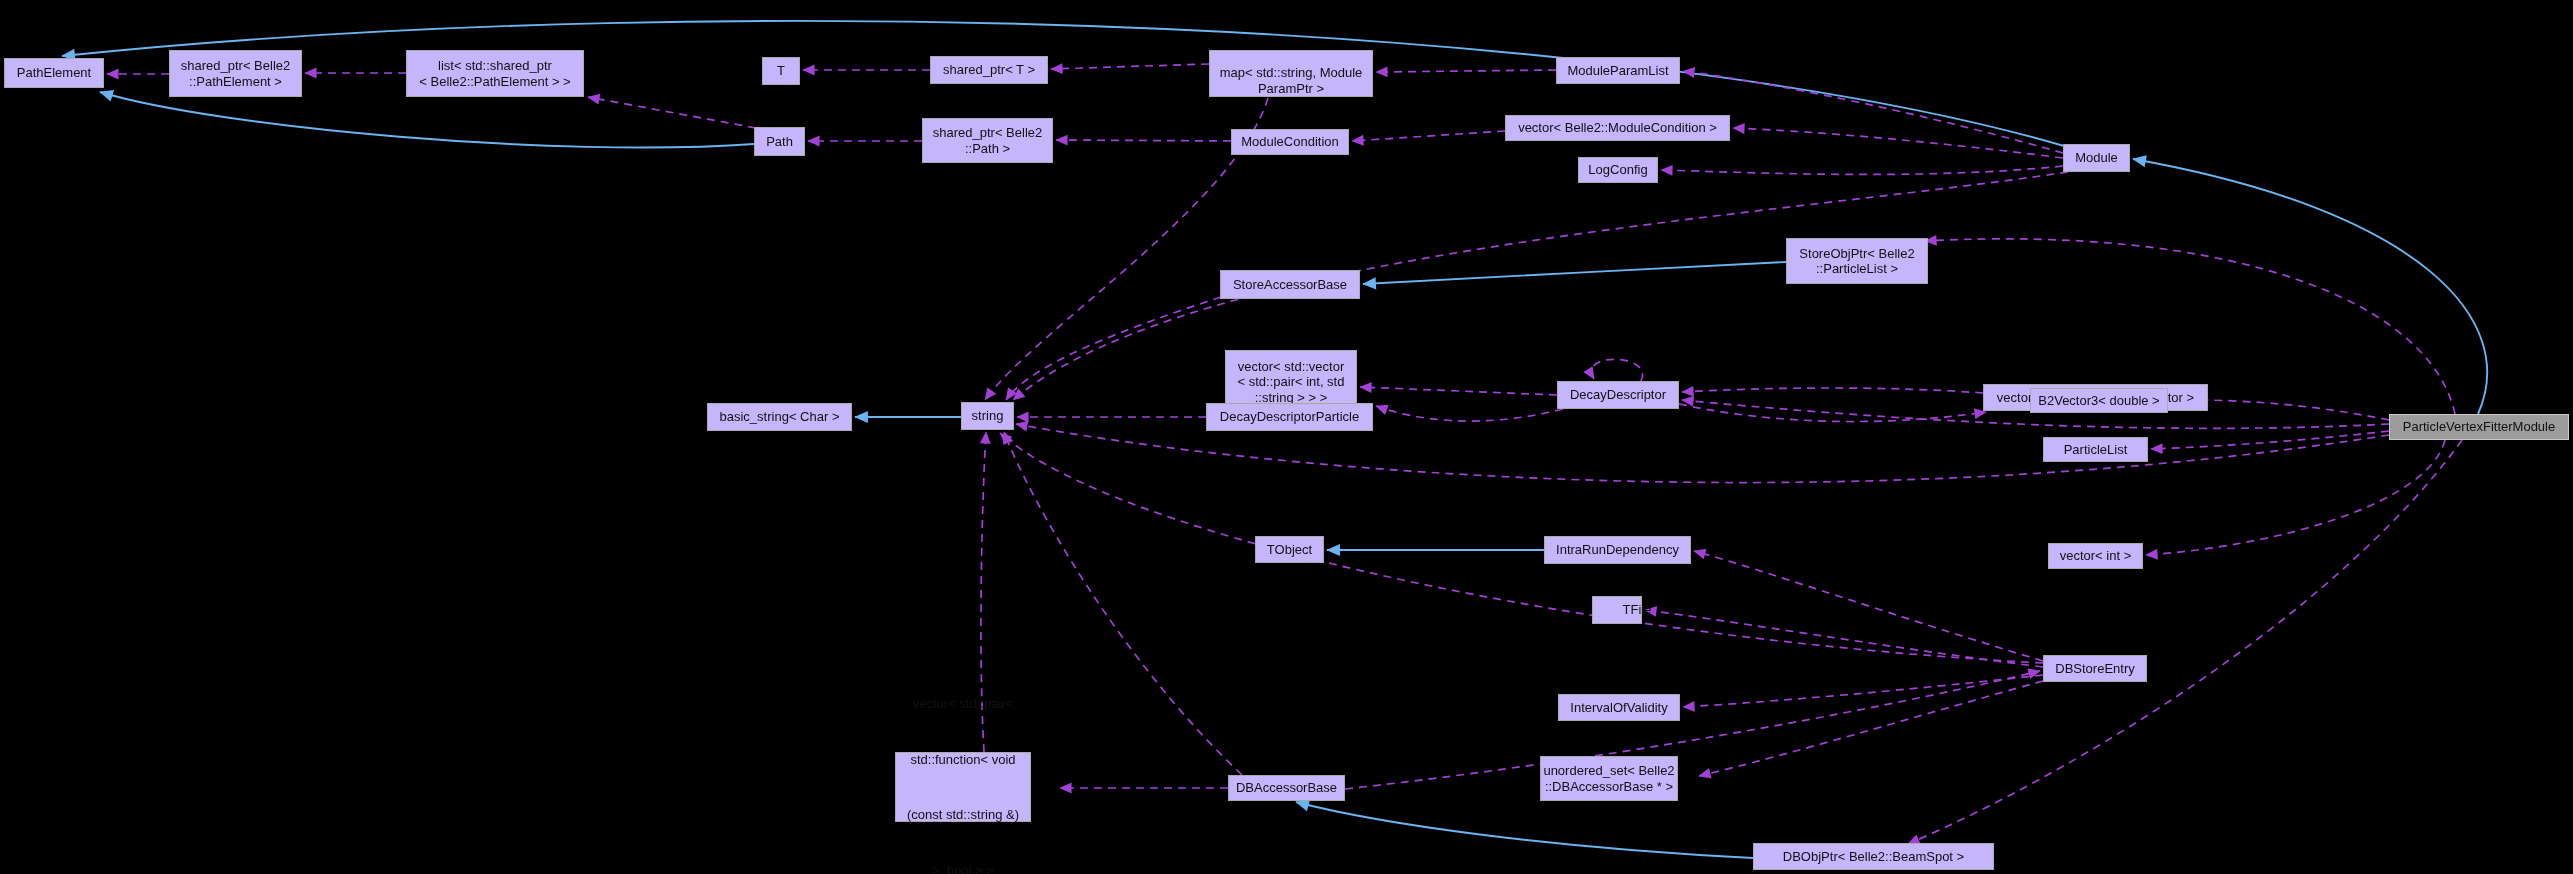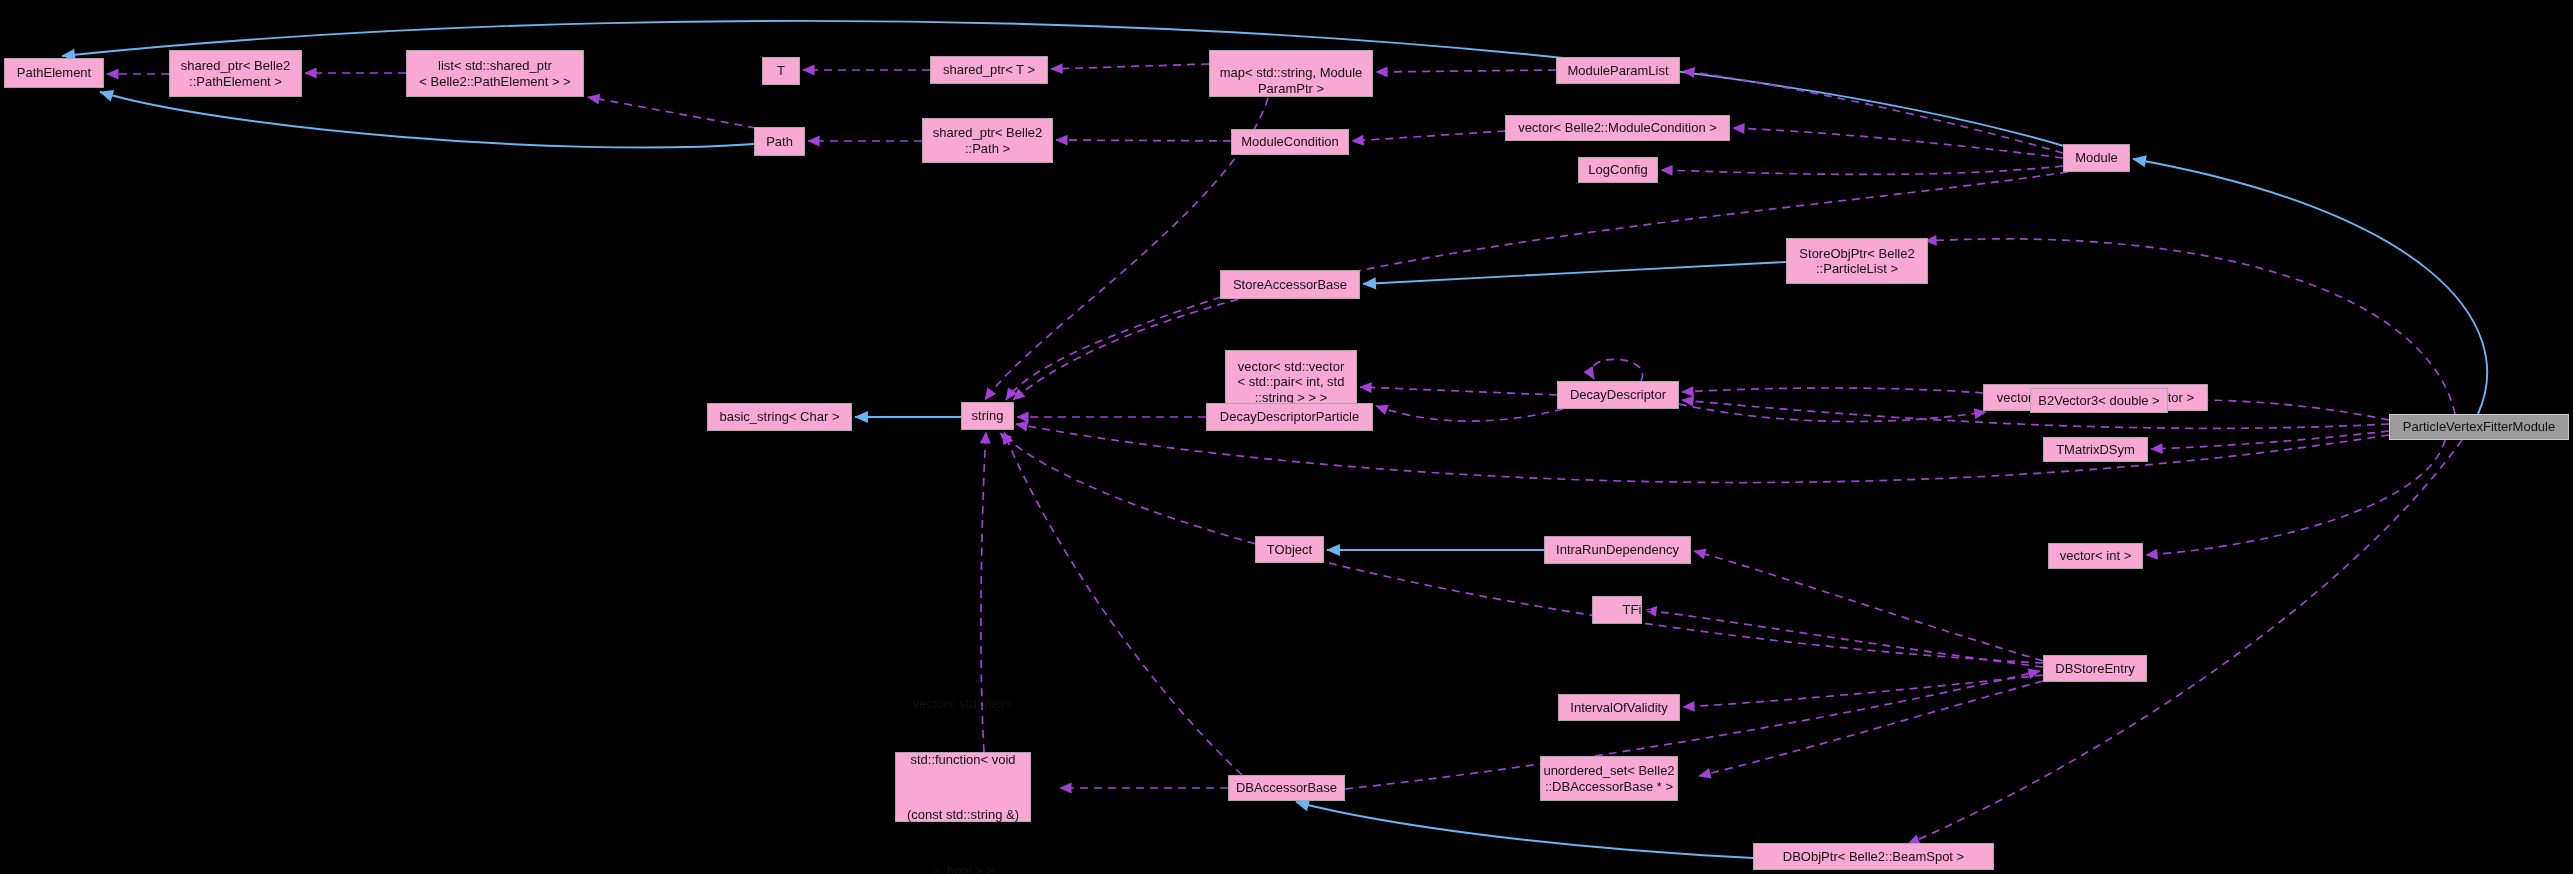--- a/index.html
+++ b/index.html
@@ -1,20 +1,20 @@
 <!DOCTYPE html>
 <html><head>
 <meta charset="utf-8">
 <style>
   html,body{margin:0;padding:0;background:#000;}
   #canvas{position:relative;width:2573px;height:874px;background:#000;overflow:hidden;
           font-family:"Liberation Sans","DejaVu Sans",sans-serif;}
   #edges{position:absolute;left:0;top:0;width:2573px;height:874px;}
   .node{position:absolute;display:flex;flex-direction:column;align-items:center;justify-content:center;
-        background:#f9a8d4;border:1.4px solid #a9a9a9;color:#111;font-size:13px;line-height:15.5px;
+        background:#c4b5fd;border:1.4px solid #a9a9a9;color:#111;font-size:13px;line-height:15.5px;
         text-align:center;box-sizing:border-box;white-space:nowrap;z-index:2;cursor:pointer;}
   .node.highlight{background:#9c9c9c;border-color:#c9c9c9;cursor:default;}
   .edge-usage{fill:none;stroke:var(--usage);stroke-width:1.7;stroke-dasharray:8 6;}
   .edge-inh{fill:none;stroke:var(--inh);stroke-width:1.9;}
 </style>
 </head>
 <body style="background: rgb(0, 0, 0);">
 
 <div id="canvas" style="--usage: #a341d6; --inh: #69b4f1; background: rgb(0, 0, 0);">
   <svg id="edges" xmlns="http://www.w3.org/2000/svg" width="2573" height="874" viewBox="0 0 2573 874">
@@ -141,21 +141,21 @@
       <div class="node" style="left: 961px; top: 402px; width: 53px; height: 28px;">
         <span>string</span>
       </div>
       <div class="node" style="left: 1206px; top: 403px; width: 167px; height: 28px;">
         <span>DecayDescriptorParticle</span>
       </div>
       <div class="node" style="left: 2030px; top: 388px; width: 138px; height: 25px;">
         <span>B2Vector3&lt; double &gt;</span>
       </div>
       <div class="node" style="left: 2043px; top: 437px; width: 105px; height: 25px;">
-        <span>TMatrixDSym</span>
+        <span>ParticleList</span>
       </div>
       <div class="node highlight" style="left: 2389px; top: 414px; width: 180px; height: 26px;">
         <span>ParticleVertexFitterModule</span>
       </div>
       <div class="node" style="left: 1255px; top: 536px; width: 69px; height: 27px;">
         <span>TObject</span>
       </div>
       <div class="node" style="left: 1544px; top: 536px; width: 147px; height: 28px;">
         <span>IntraRunDependency</span>
       </div>

